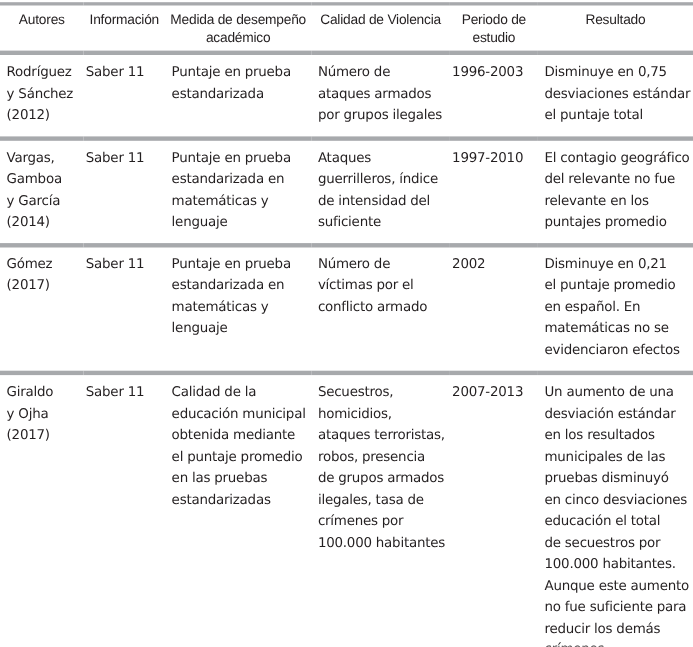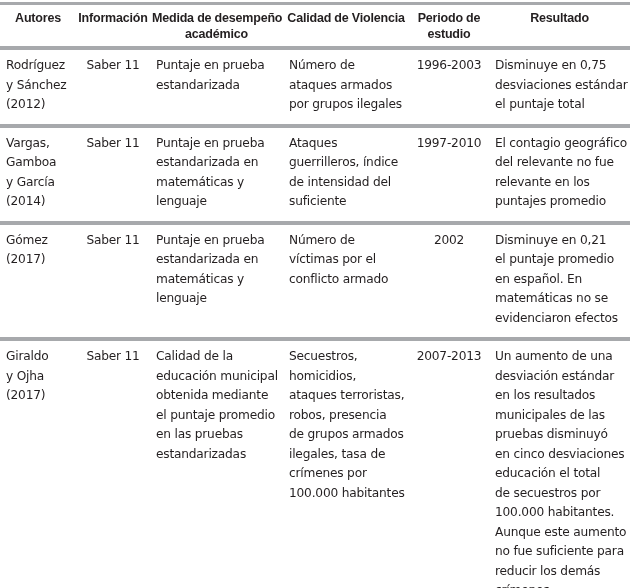--- a/index.html
+++ b/index.html
@@ -1,32 +1,32 @@
 <!DOCTYPE html>
 <html><head>
 <meta charset="utf-8">
 <style>
   html, body { margin: 0; padding: 0; background: #ffffff; }
   body { width: 630px; height: 588px; overflow: hidden; font-family: "DejaVu Sans", sans-serif; color: #231f20; }
   table { border-collapse: collapse; width: 630px; table-layout: fixed; margin-top: 2px; }
   thead th {
     font-family: "Liberation Sans", sans-serif;
-    font-weight: bold; font-size: 12.5px; line-height: 16px;
+    font-weight: normal; font-size: 12.5px; line-height: 16px;
     color: #231f20; text-align: center; vertical-align: top;
     padding: 5px 2px 4px 2px;
     border-top: 3px solid #a7a9ac;
     border-bottom: 4px solid #a7a9ac;
     letter-spacing: -0.2px;
   }
   tbody td {
     font-size: 12.2px; line-height: 19.5px; vertical-align: top;
     padding: 6px 4px 9px 6px; letter-spacing: -0.2px;
     border-bottom: 4px solid #a7a9ac;
   }
-  td.c-info, td.c-period { text-align: center; padding-left: 2px; padding-right: 2px; }
+  td.c-info, td.c-period { padding-left: 2px; padding-right: 2px; }
   .cell-line { display: block; white-space: nowrap; }
 </style>
 </head>
 <body>
 
 <table>
   <colgroup>
     <col style="width:76px">
       <col style="width:74px">
       <col style="width:133px">

